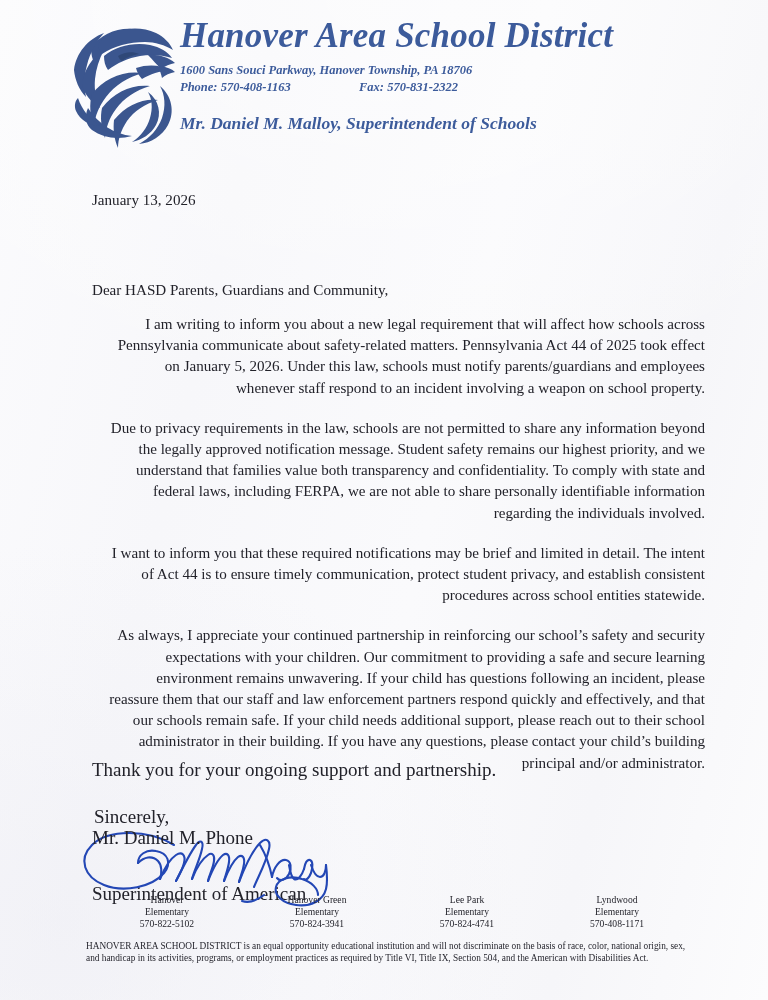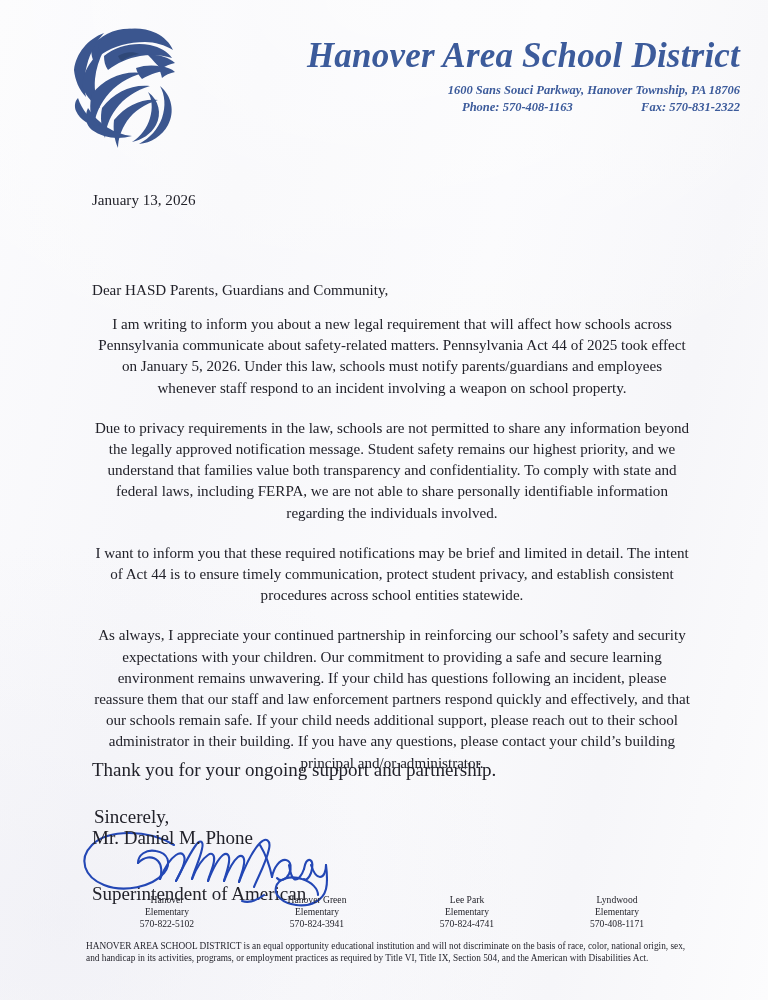--- a/index.html
+++ b/index.html
@@ -47,22 +47,21 @@
     width: 136px;
     height: 140px;
   }
   .logo-wrap svg { display: block; }
 
   .lh-text {
     position: absolute;
     left: 180px;
     top: 16px;
     width: 560px;
-    text-align: right;
-    margin-top: 20px;
+    text-align: left;
   }
   .district-name {
     font-family: "Liberation Serif", serif;
     font-weight: bold;
     font-style: italic;
     font-size: 35px;
     line-height: 40px;
     color: #3c5b9b;
     letter-spacing: 0.2px;
     white-space: nowrap;
@@ -128,22 +127,22 @@
     top: 90px;
     left: 0;
   }
   .paras {
     position: absolute;
     top: 124px;
     left: 0;
     width: 600px;
   }
   .para {
-    margin: 0 0 19px 0;
-    text-align: center;
+    margin: 0 0 19px 13px;
+    text-align: right;
   }
   .para.wide { width: 600px; }
 
   .closing-block {
     position: absolute;
     left: 92px;
     top: 759px;
     width: 500px;
     color: #22222a;
     font-family: "Liberation Serif", serif;
@@ -254,20 +253,21 @@
     <div class="lh-text">
       <div class="district-name">Hanover Area School District</div>
       <div class="lh-address">1600 Sans Souci Parkway, Hanover Township, PA 18706</div>
       <div class="lh-phonerow">
         <span>Phone:</span>
         <span>570-408-1163</span>
         <span class="gap"></span>
         <span>Fax:</span>
         <span>570-831-2322</span>
       </div>
+      <div class="lh-super">Mr. Daniel M. Malloy, Superintendent of Schools</div>
     </div>
   </div>
 
   <div class="letter-body">
     <p class="date-line">January 13, 2026</p>
     <p class="salutation">Dear HASD Parents, Guardians and Community,</p>
     <div class="paras">
       <p class="para wide">I am writing to inform you about a new legal requirement that will affect how schools across Pennsylvania communicate about safety-related matters.  Pennsylvania Act 44 of 2025 took effect on January 5, 2026.  Under this law, schools must notify parents/guardians and employees whenever staff respond to an incident involving a weapon on school property.</p>
       <p class="para wide">Due to privacy requirements in the law, schools are not permitted to share any information beyond the legally approved notification message.  Student safety remains our highest priority, and we understand that families value both transparency and confidentiality.  To comply with state and federal laws, including FERPA, we are not able to share personally identifiable information regarding the individuals involved.</p>
       <p class="para wide">I want to inform you that these required notifications may be brief and limited in detail.  The intent of Act 44 is to ensure timely communication, protect student privacy, and establish consistent procedures across school entities statewide.</p>

